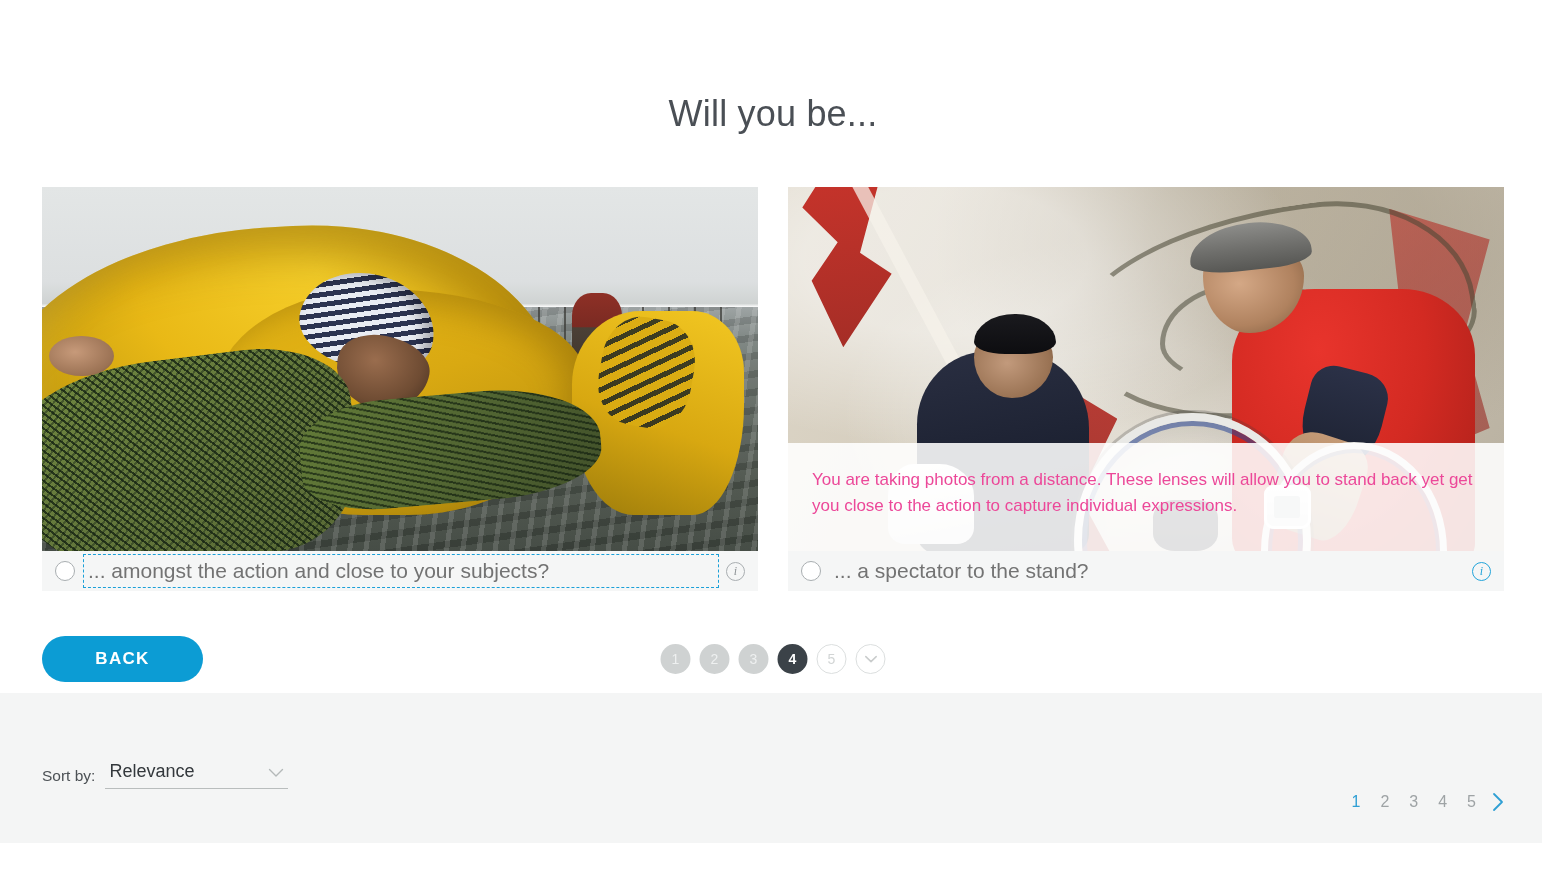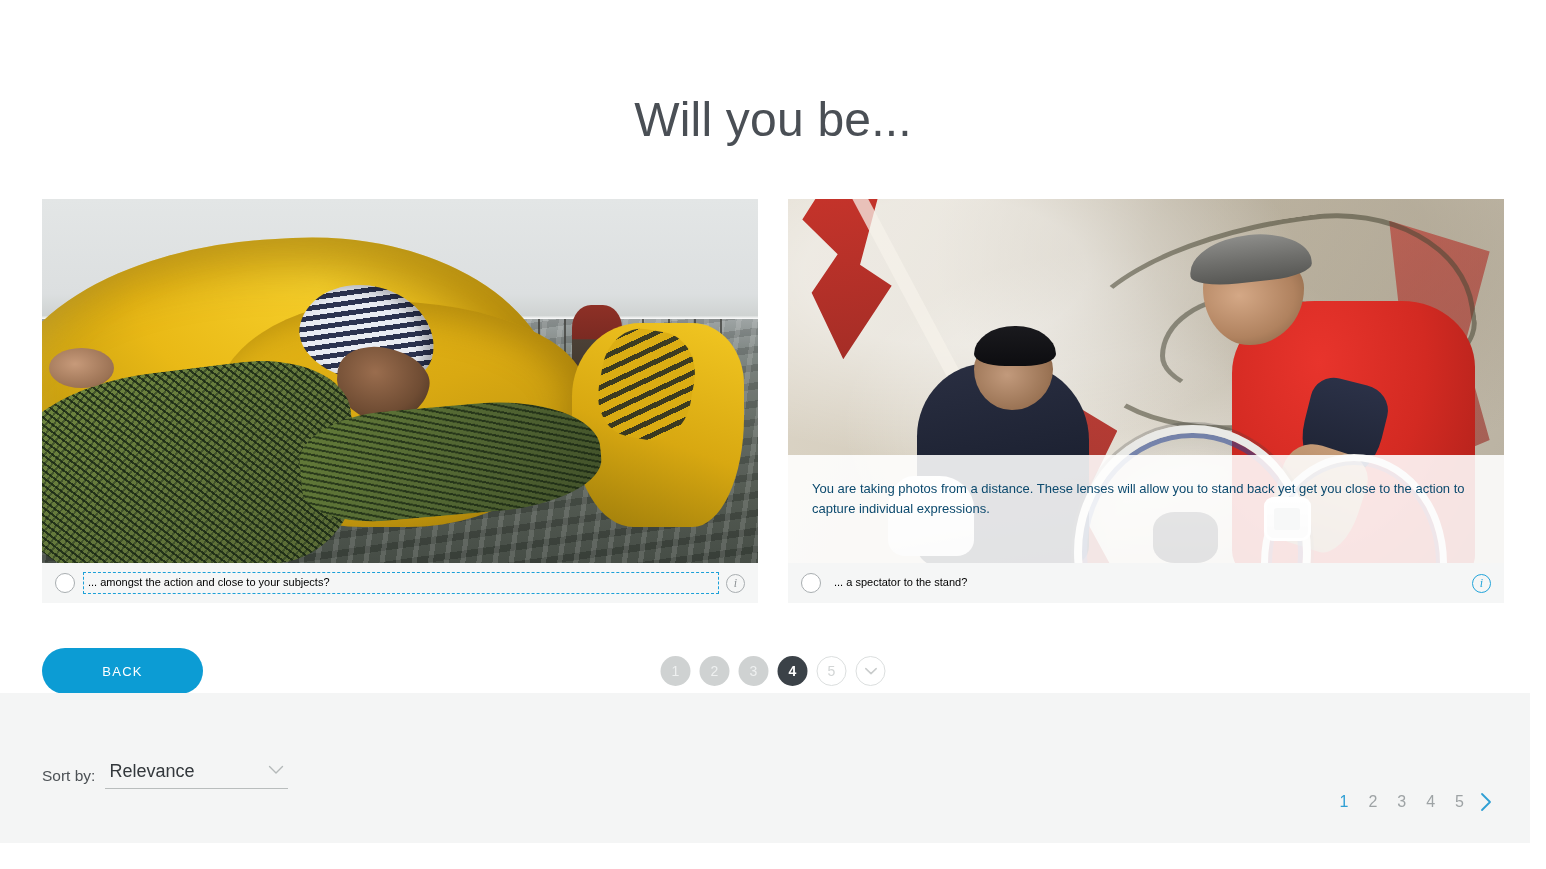--- a/index.html
+++ b/index.html
@@ -9,21 +9,21 @@
     height: 869px;
     background: #ffffff;
     font-family: "Liberation Sans", sans-serif;
     overflow: hidden;
     position: relative;
   }
 
   
   .page-title {
     text-align: center;
-    font-size: 48px;
+    font-size: 36px;
     font-weight: 400;
     color: #4a4f55;
     letter-spacing: 0.2px;
     padding-top: 96px;
     line-height: 1;
   }
 
   
   .cards {
     display: flex;
@@ -268,45 +268,45 @@
 
   
   .tooltip-overlay {
     position: absolute;
     left: 0; right: 0; bottom: 0;
     min-height: 108px;
     background: rgba(255,255,255,.88);
     padding: 24px 26px 20px 24px;
   }
   .tooltip-text {
-    font-size: 13px;
+    font-size: 17px;
     line-height: 1.55;
-    color: #0c4a6e;
+    color: #ec4899;
   }
 
   
   .card-footer {
     display: flex;
     align-items: center;
     height: 40px;
     background: #f5f6f6;
     padding: 0 13px 0 13px;
   }
   .radio-outer {
     width: 20px; height: 20px;
     border: 1.6px solid #a9aeb1;
     border-radius: 50%;
     background: #ffffff;
     flex: 0 0 auto;
     margin-right: 9px;
   }
   .radio-label {
     flex: 1 1 auto;
-    font-size: 11px;
-    color: #000000;
+    font-size: 21px;
+    color: #737373;
     line-height: 1.2;
     padding: 3px 2px 3px 4px;
     white-space: nowrap;
     overflow: hidden;
   }
   .radio-label.focused {
     outline: 1.6px dashed #1ba0d8;
     outline-offset: 0;
   }
   .info-icon {
@@ -335,22 +335,22 @@
     margin-top: 45px;
     position: relative;
     height: 46px;
   }
   .btn {
     border: none;
     border-radius: 23px;
     height: 46px;
     background: #0c9cd4;
     color: #ffffff;
-    font-size: 13px;
-    font-weight: 400;
+    font-size: 17px;
+    font-weight: 700;
     letter-spacing: 1.3px;
     cursor: pointer;
     font-family: "Liberation Sans", sans-serif;
   }
   .btn-back { width: 161px; }
   .btn-continue { width: 159px; margin-left: auto; }
 
   .steps {
     position: absolute;
     left: 50%;
@@ -369,41 +369,41 @@
   }
   .step.done { background: #cfd2d2; color: #eef0f0; }
   .step.current { background: #3b4248; color: #ffffff; font-weight: 700; }
   .step.upcoming { background: #ffffff; border: 1.4px solid #dcdfdf; color: #d2d5d5; }
   .step.check { background:#ffffff; border: 1.4px solid #dcdfdf; color:#c9cccc; font-size: 12px; }
   .chev-svg { display:block; }
 
   
   .bottom-panel {
     position: absolute;
-    left: 0; right: 16px;
+    left: 0; right: 4px;
     top: 693px;
     height: 150px;
     background: #f4f5f5;
   }
   .sort-wrap {
     position: absolute;
     left: 42px; top: 68px;
     display: flex; align-items: flex-end;
   }
   .sort-label {
     font-size: 15.5px;
     color: #4c5155;
     padding-bottom: 4px;
     margin-right: 10px;
   }
   .sort-select {
     width: 183px;
     border-bottom: 1.4px solid #b9bdbd;
     display: flex;
-    align-items: flex-start;
+    align-items: flex-end;
     justify-content: space-between;
     padding: 0 4px 6px 4px;
     cursor: pointer;
   }
   .sort-value { font-size: 18px; color: #33383c; }
 
   .pager {
     position: absolute;
     right: 30px; top: 96px;
     display: flex; align-items: center; gap: 0;

